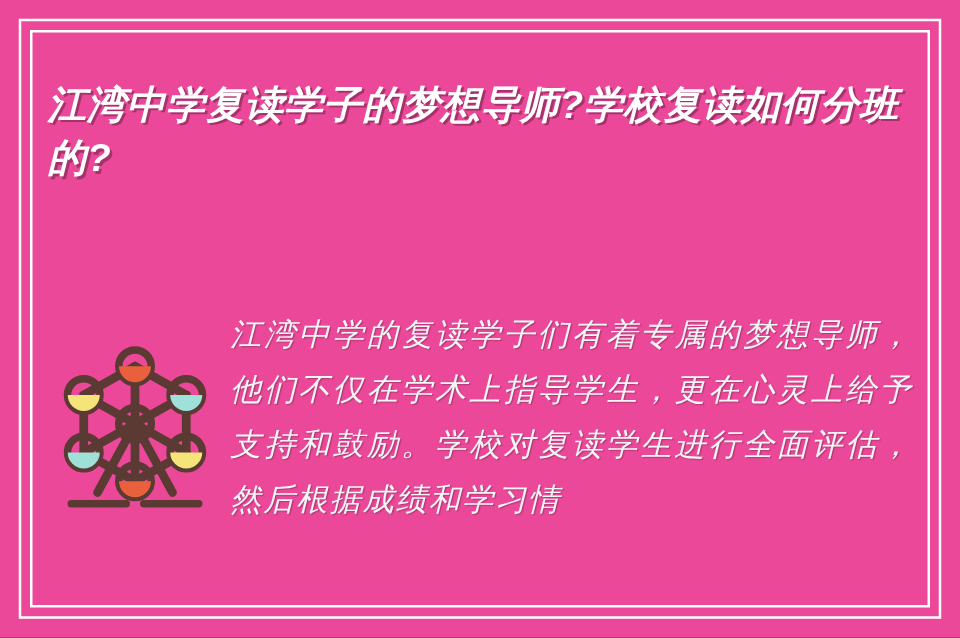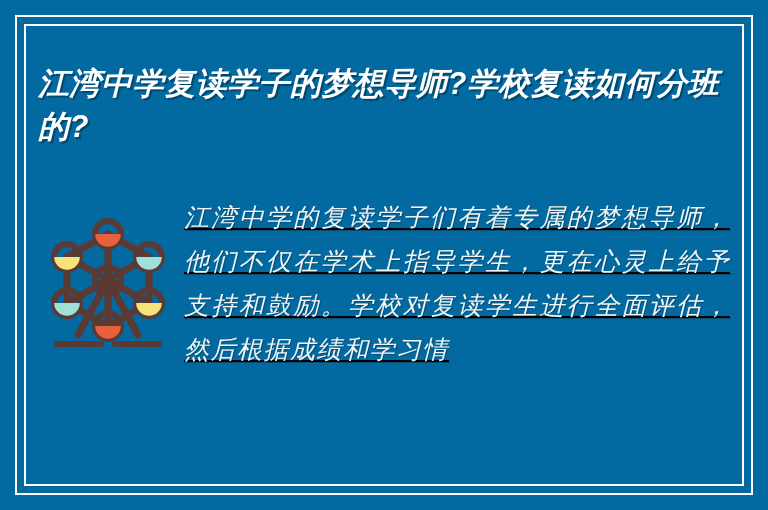--- a/index.html
+++ b/index.html
@@ -12,21 +12,21 @@
     width: 768px;
     height: 510px;
     overflow: hidden;
     font-family: "Liberation Sans", "DejaVu Sans", sans-serif;
   }
 
   #card {
     position: relative;
     width: 768px;
     height: 510px;
-    background: #0369a1;
+    background: #ec4899;
     box-sizing: border-box;
     overflow: hidden;
   }
 
   
   .frame-outer {
     position: absolute;
     left: 15px;
     top: 15px;
     right: 15px;
@@ -63,22 +63,21 @@
   }
 
   
   .content {
     position: absolute;
     left: 38px;
     top: 196px;
     right: 38px;
     bottom: 38px;
     display: flex;
-    align-items: flex-start;
-    text-decoration: underline;
+    align-items: center;
   }
 
   .illustration {
     width: 140px;
     flex: 0 0 140px;
     padding-top: 8px;
     display: flex;
     justify-content: center;
   }
 

